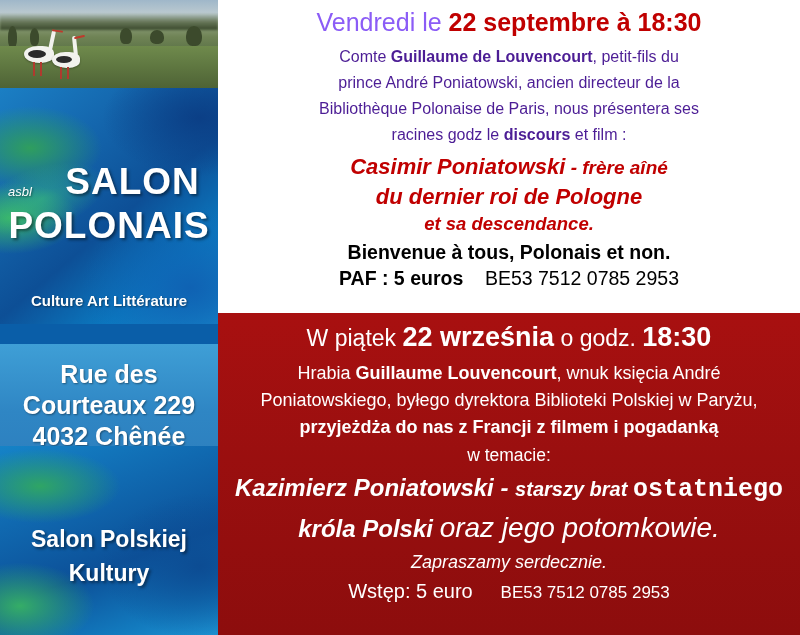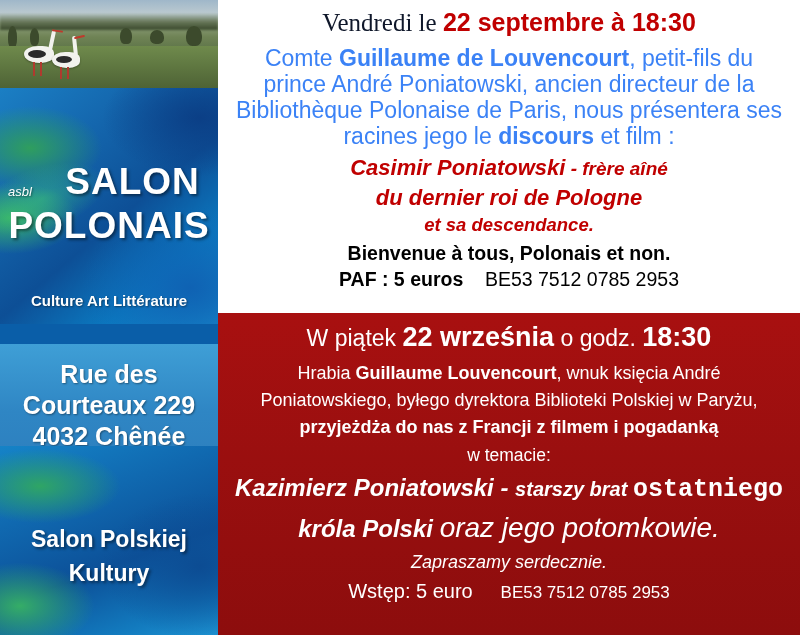--- a/index.html
+++ b/index.html
@@ -223,28 +223,28 @@
     padding: 6px 12px 0 12px;
     box-sizing: border-box;
     text-align: center;
     color: #000000;
   }
   .fr-head {
     font-size: 25px;
     line-height: 32px;
     margin-bottom: 6px;
   }
-  .fr-head .dark { color: #0f172a; font-family: Liberation Serif, serif; }
+  .fr-head .dark { color: #8b5cf6; }
   .fr-head .red { color: #c00000; font-weight: bold; }
   .fr-head .redsm { color: #c00000; font-weight: bold; }
 
   .fr-body {
-    font-size: 23px;
+    font-size: 16px;
     line-height: 26px;
-    color: #3b82f6;
+    color: #4c1d95;
   }
   .fr-body b { font-weight: bold; }
 
   .fr-red-1 {
     color: #c00000;
     font-style: italic;
     font-weight: bold;
     font-size: 22px;
     line-height: 29px;
     margin-top: 4px;
@@ -410,21 +410,21 @@
         <span class="dark">Vendredi le </span><span class="red">22 septembre</span><span class="redsm"> à </span><span class="red">18:30</span>
       </div>
 
       <div class="fr-body">
         <div>
           <span>Comte </span><b>Guillaume de Louvencourt</b><span>, petit-fils du</span>
         </div>
         <div>prince André Poniatowski, ancien directeur de la</div>
         <div>Bibliothèque Polonaise de Paris, nous présentera ses</div>
         <div>
-          <span>racines jego le </span><b>discours</b><span>  et film :</span>
+          <span>racines godz le </span><b>discours</b><span>  et film :</span>
         </div>
       </div>
 
       <div class="fr-red-1">
         <span>Casimir Poniatowski</span><span class="small">  - frère aîné</span>
       </div>
       <div class="fr-red-2">du dernier roi de Pologne</div>
       <div class="fr-red-3">et sa descendance.</div>
 
       <div class="fr-welcome">Bienvenue à tous, Polonais et non.</div>

